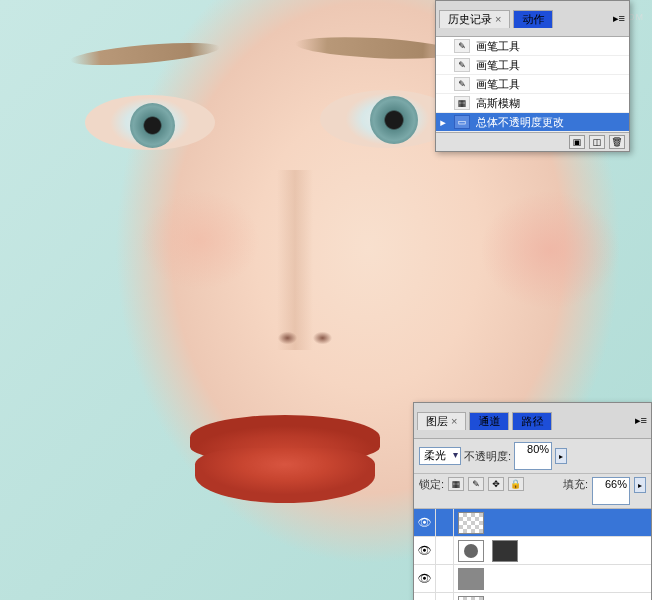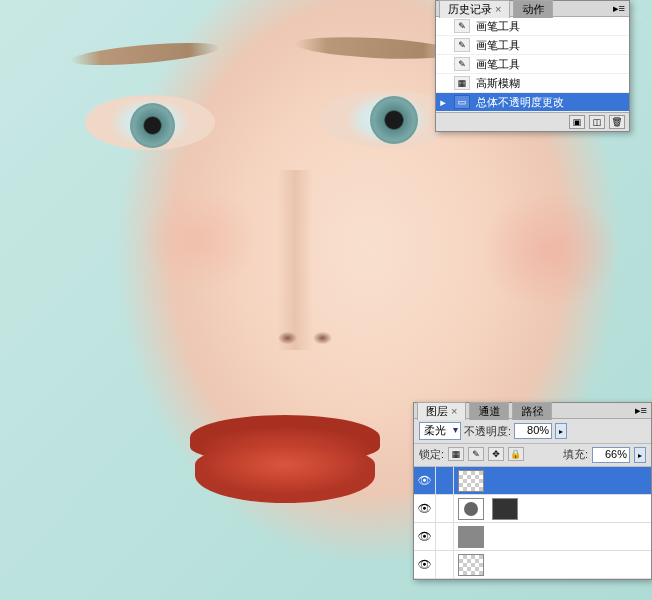--- a/index.html
+++ b/index.html
@@ -15,23 +15,23 @@
 .brow-l{position:absolute;left:70px;top:45px;width:150px;height:18px;background:linear-gradient(90deg,transparent,#b89878 20%,#a88868 80%,transparent);border-radius:50%;transform:rotate(-5deg)}
 .brow-r{position:absolute;left:295px;top:38px;width:160px;height:20px;background:linear-gradient(90deg,transparent,#b89878 20%,#a88868 80%,transparent);border-radius:50%;transform:rotate(3deg)}
 .nose{position:absolute;left:250px;top:170px;width:90px;height:180px;background:linear-gradient(90deg,transparent 30%,rgba(200,150,120,.3) 50%,transparent 70%)}
 .nostril{position:absolute;left:270px;top:320px;width:70px;height:30px;background:radial-gradient(ellipse 12px 8px at 25% 60%,#8a5a4a 0%,transparent 80%),radial-gradient(ellipse 12px 8px at 75% 60%,#8a5a4a 0%,transparent 80%)}
 .lips{position:absolute;left:180px;top:410px;width:210px;height:100px}
 .upper-lip{position:absolute;left:10px;top:5px;width:190px;height:45px;background:radial-gradient(ellipse 90px 25px at 50% 80%,#c84530 0%,#b83a28 60%,#a83020 100%);border-radius:50% 50% 30% 30%}
 .lower-lip{position:absolute;left:15px;top:38px;width:180px;height:55px;background:radial-gradient(ellipse 85px 30px at 50% 30%,#d85540 0%,#c84530 50%,#b03525 100%);border-radius:30% 30% 50% 50%}
 .watermark{position:absolute;right:8px;top:12px;color:#ddd;font-size:9px;letter-spacing:1px;opacity:.7}
 
 .panel{position:absolute;background:#e8e8e8;border:1px solid #888;box-shadow:2px 2px 6px rgba(0,0,0,.3)}
-.tabs{display:flex;background:#d8d8d8;border-bottom:1px solid #aaa;height:16px;align-items:center}
+.tabs{display:flex;background:#d8d8d8;border-bottom:1px solid #aaa;height:36px;align-items:center}
 .tab{padding:2px 8px;background:#e8e8e8;border:1px solid #aaa;border-bottom:none;margin-left:3px;cursor:pointer;height:18px;display:flex;align-items:center}
-.tab.inactive{background:#a3a3a3}
+.tab.inactive{background:#1d4ed8}
 .close-x{margin-left:3px;color:#666}
 .menu-icon{margin-left:auto;margin-right:4px;cursor:pointer}
 
 .history-panel{left:435px;top:0;width:195px}
 .history-list{background:#fff}
 .history-item{display:flex;align-items:center;height:19px;border-bottom:1px solid #eee;padding-left:18px}
 .history-item.selected{background:#3875d7;color:#fff}
 .history-icon{width:16px;height:14px;margin-right:6px;display:flex;align-items:center;justify-content:center;background:#f0f0f0;border:1px solid #ccc;font-size:9px}
 .history-item.selected .history-icon{background:#5a8ae0;border-color:#3060c0}
 .play-marker{position:absolute;left:2px;width:10px;text-align:center}
@@ -39,21 +39,21 @@
 .footer-btn{width:16px;height:14px;border:1px solid #999;background:#e8e8e8;display:flex;align-items:center;justify-content:center;font-size:9px;cursor:pointer}
 
 .side-panel{right:0;top:335px;width:40px;background:#bde4ef;border:1px solid #999;padding:6px 4px}
 .side-item{padding:3px 2px;color:#333;cursor:pointer}
 
 .layers-panel{left:413px;top:402px;width:239px}
 .layer-controls{display:flex;align-items:center;padding:3px 5px;background:#e0e0e0;border-bottom:1px solid #bbb;gap:3px}
 .dropdown{background:#fff;border:1px solid #7a9ac0;height:18px;padding:0 14px 16px 4px;position:relative;cursor:pointer}
 .dropdown::after{content:"▾";position:absolute;right:2px;top:1px;color:#336;font-size:10px}
 .lbl{color:#333}
-.num-input{background:#fff;border:1px solid #7a9ac0;width:38px;height:16px;padding:0 2px;text-align:right}
+.num-input{background:#fff;border:1px solid #7a9ac0;width:38px;height:28px;padding:0 2px;text-align:right}
 .arrow-btn{width:12px;height:16px;background:#dde6f4;border:1px solid #7a9ac0;display:flex;align-items:center;justify-content:center;font-size:8px;cursor:pointer}
 .lock-row{display:flex;align-items:flex-start;padding:3px 5px;background:#e0e0e0;border-bottom:1px solid #bbb;gap:4px}
 .lock-icon{width:16px;height:14px;border:1px solid #aaa;background:#e8e8e8;display:flex;align-items:center;justify-content:center;font-size:9px;cursor:pointer}
 .layers-list{background:#fff;max-height:120px;overflow:hidden}
 .layer-item{display:flex;align-items:center;height:28px;border-bottom:1px solid #ddd}
 .layer-item.selected{background:#3875d7;color:#fff}
 .eye-col{width:22px;height:28px;border-right:1px solid #ddd;display:flex;align-items:center;justify-content:center;cursor:pointer}
 .link-col{width:18px;height:28px;border-right:1px solid #ddd}
 .thumb{width:26px;height:22px;margin:0 4px;border:1px solid #888;background:#fff;display:flex;align-items:center;justify-content:center;font-size:8px}
 .thumb.checker{background:repeating-conic-gradient(#ccc 0 25%,#fff 0 50%) 0 0/8px 8px}

